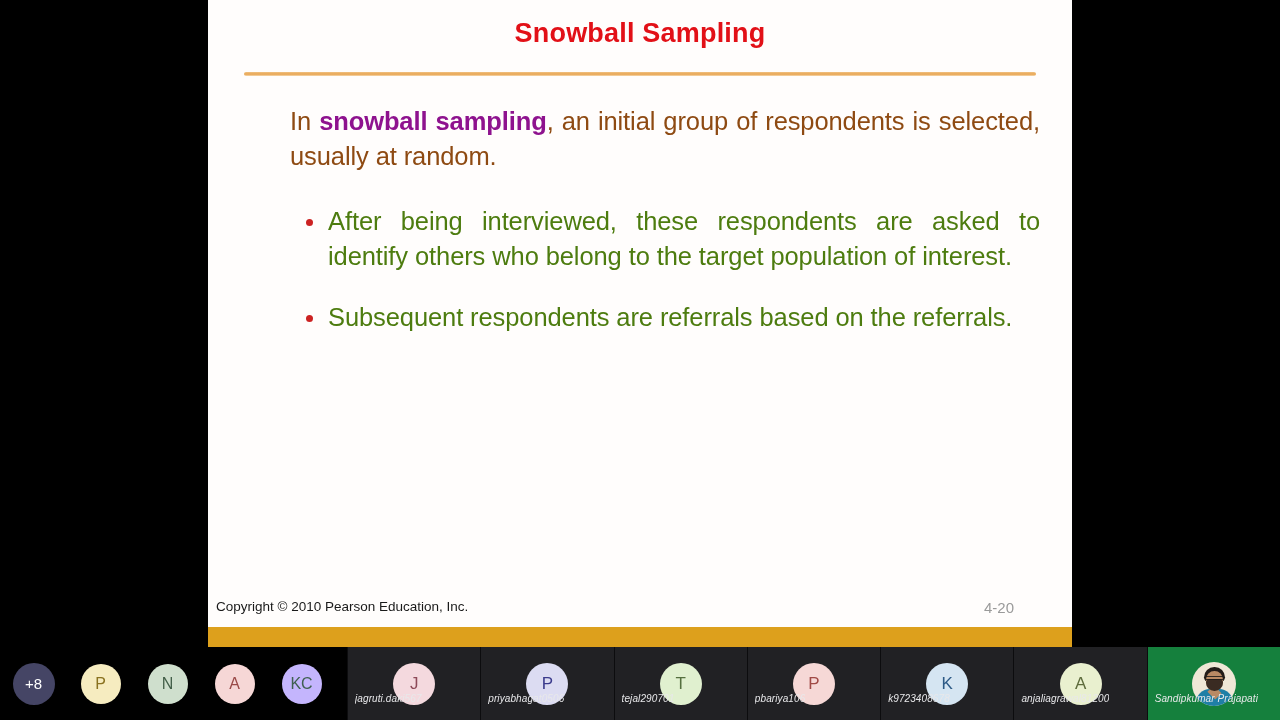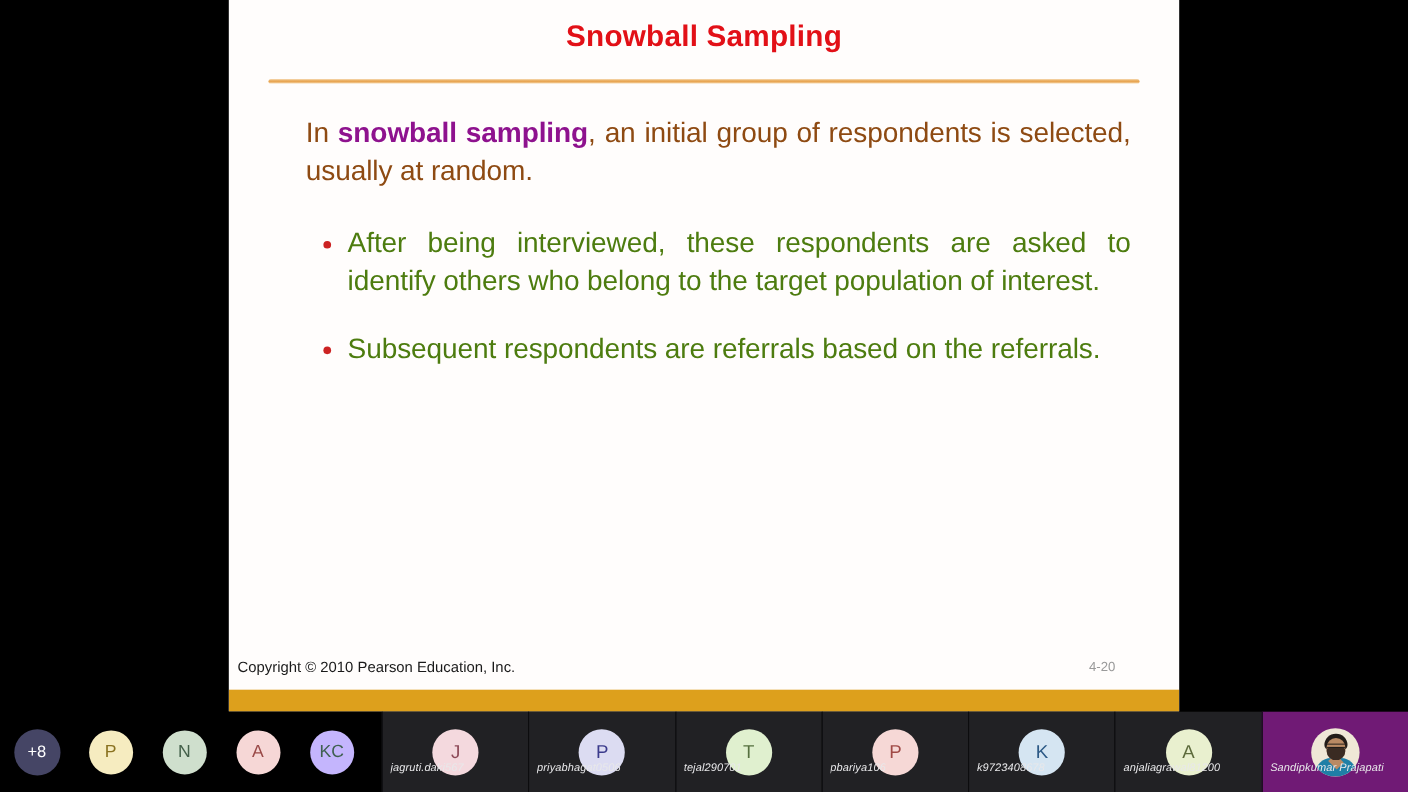--- a/index.html
+++ b/index.html
@@ -48,21 +48,21 @@
     left: 36px;
     top: 72px;
     width: 792px;
     height: 4px;
     background: linear-gradient(to bottom, #f0c181 0%, #e8a552 55%, #f6d9af 100%);
     border-radius: 2px;
   }
 
   .slide-body {
     position: absolute;
-    left: 70px;
+    left: 82px;
     top: 104px;
     width: 750px;
   }
 
   .lead-paragraph {
     font-size: 25.5px;
     line-height: 35px;
     color: #8e4a12;
     text-align: justify;
     text-justify: inter-word;
@@ -114,21 +114,21 @@
     position: absolute;
     left: 8px;
     top: 0;
     font-size: 13.5px;
     color: #1a1a1a;
   }
   .slide-number {
     position: absolute;
     right: 58px;
     top: 0;
-    font-size: 12px;
+    font-size: 15px;
     color: #9a9a9a;
   }
 
   .gold-bar {
     position: absolute;
     left: 0;
     bottom: 0;
     width: 864px;
     height: 20px;
     background: #dda01c;
@@ -164,21 +164,21 @@
   .participant-tile {
     flex: 1 1 0;
     position: relative;
     background: #212124;
     border-left: 1px solid #0c0c0e;
     display: flex;
     align-items: center;
     justify-content: center;
   }
   .participant-tile.active-speaker {
-    background: #701a75;
+    background: #15803d;
   }
 
   .avatar-circle {
     width: 42px;
     height: 42px;
     border-radius: 50%;
     display: flex;
     align-items: center;
     justify-content: center;
     font-size: 17px;

